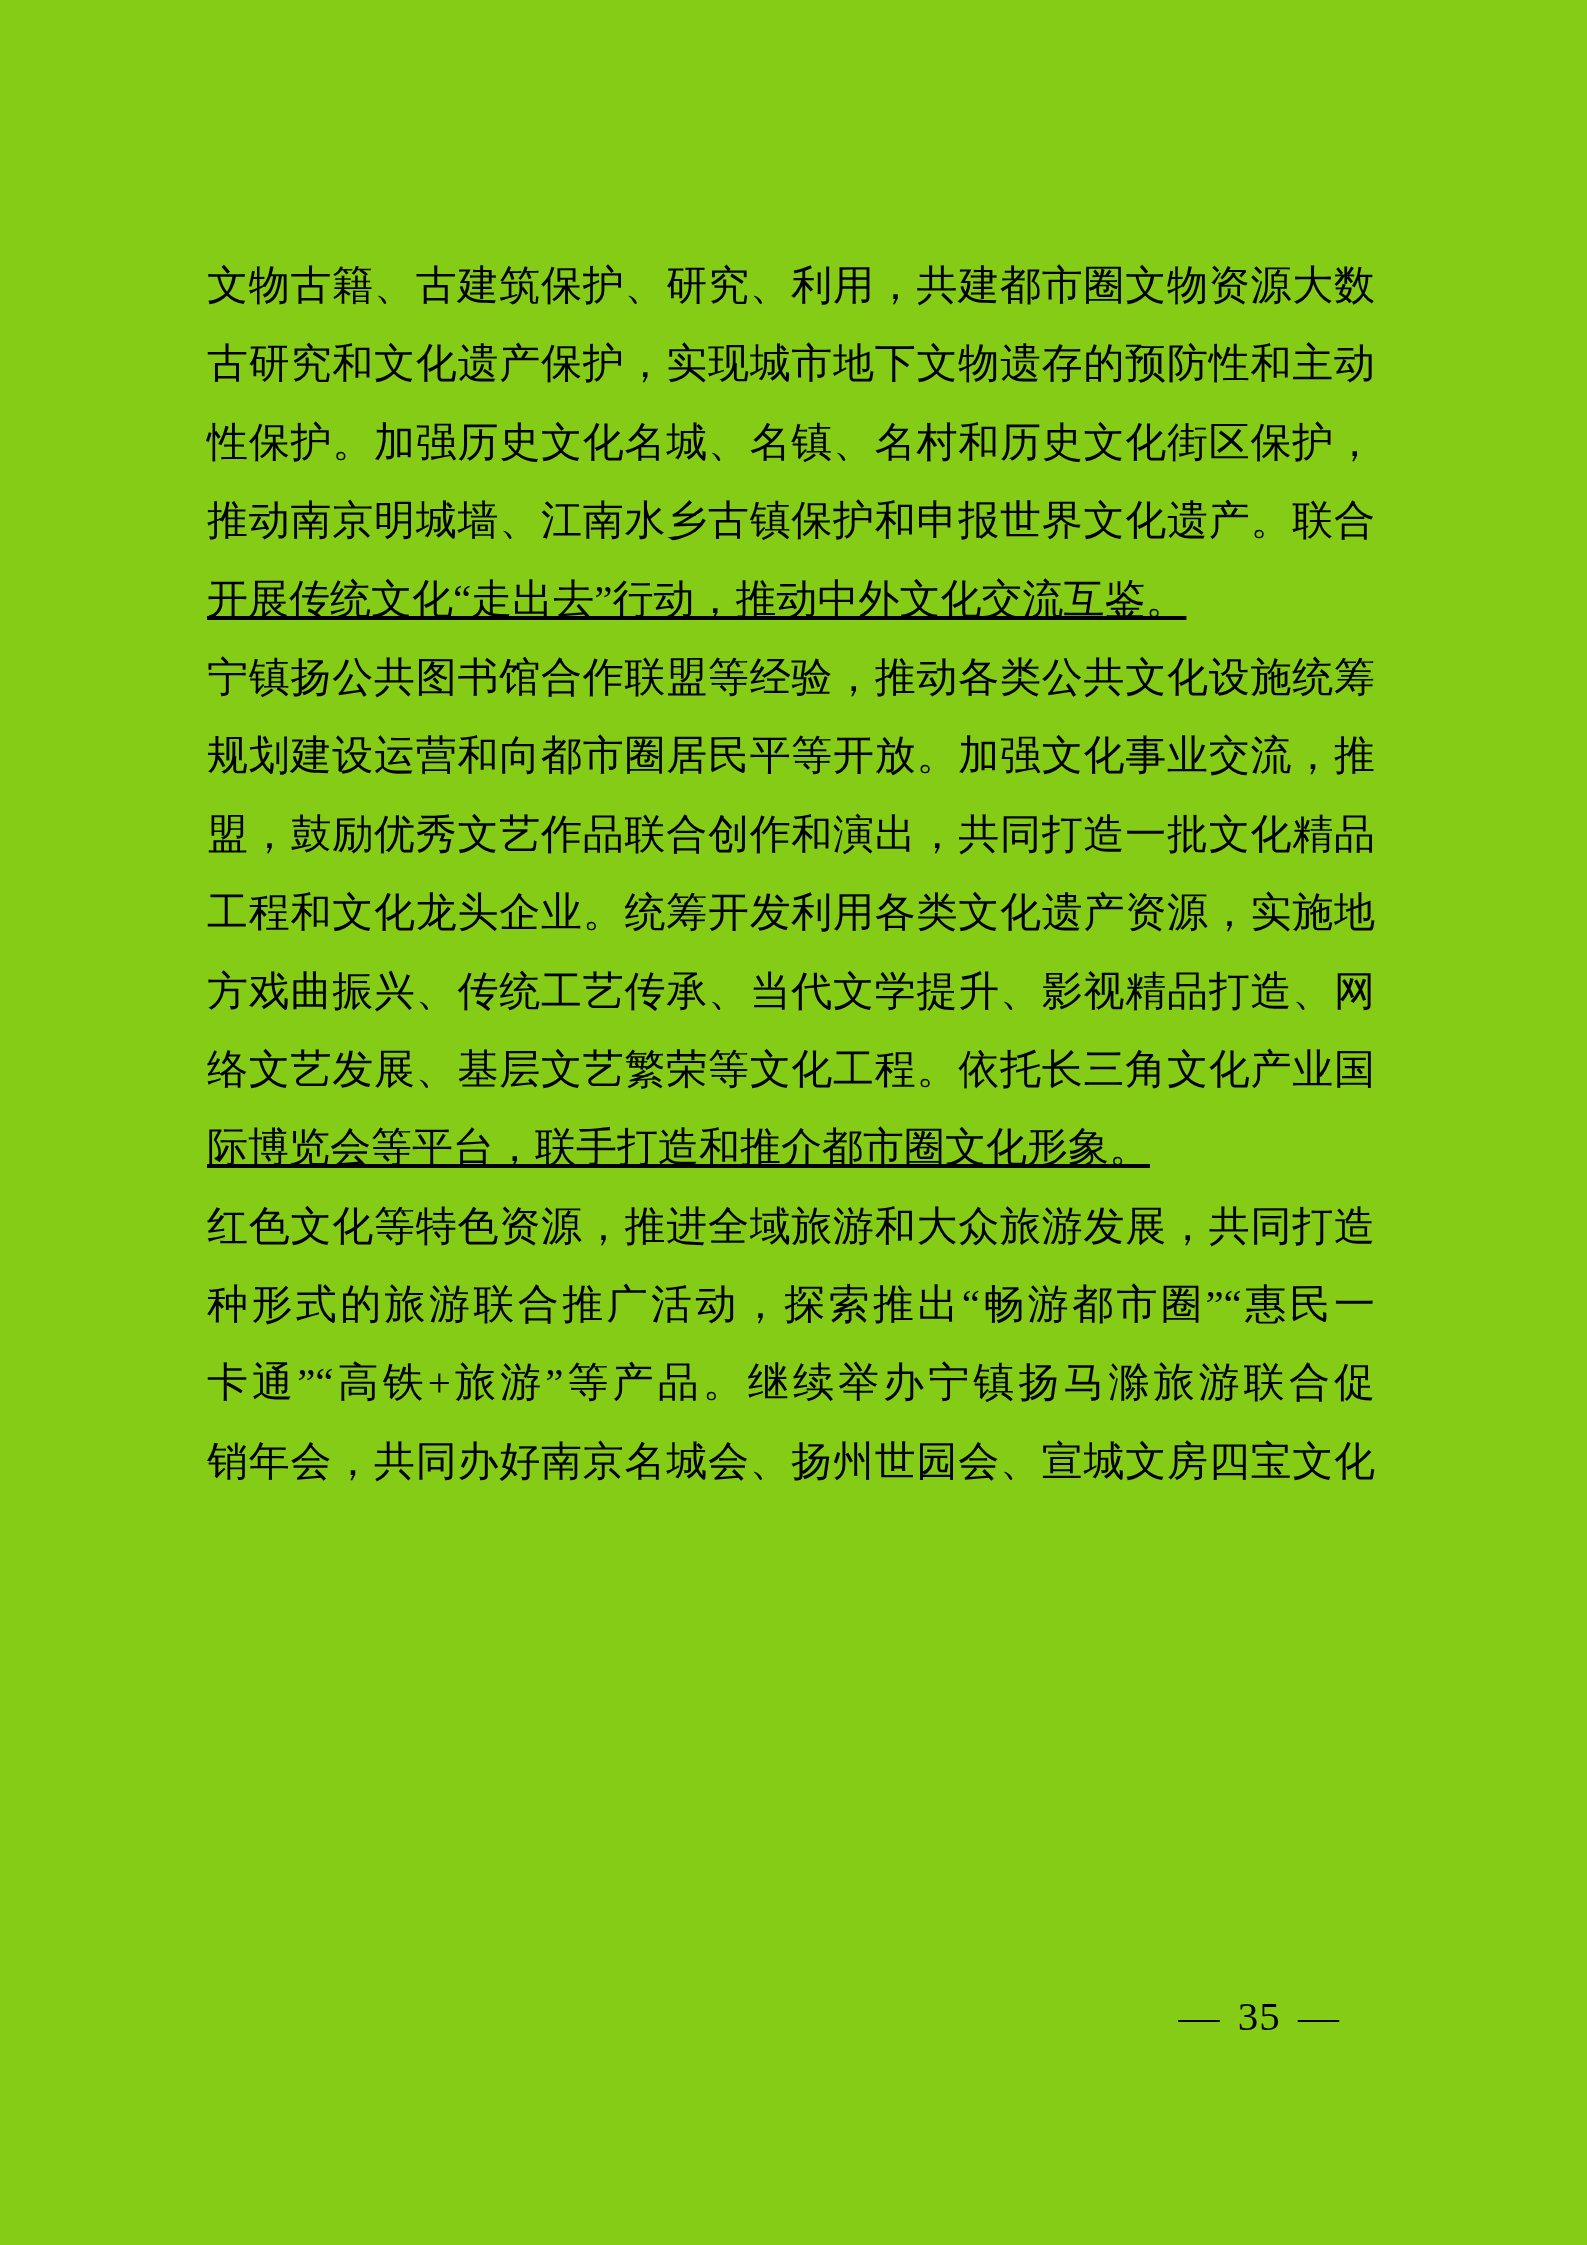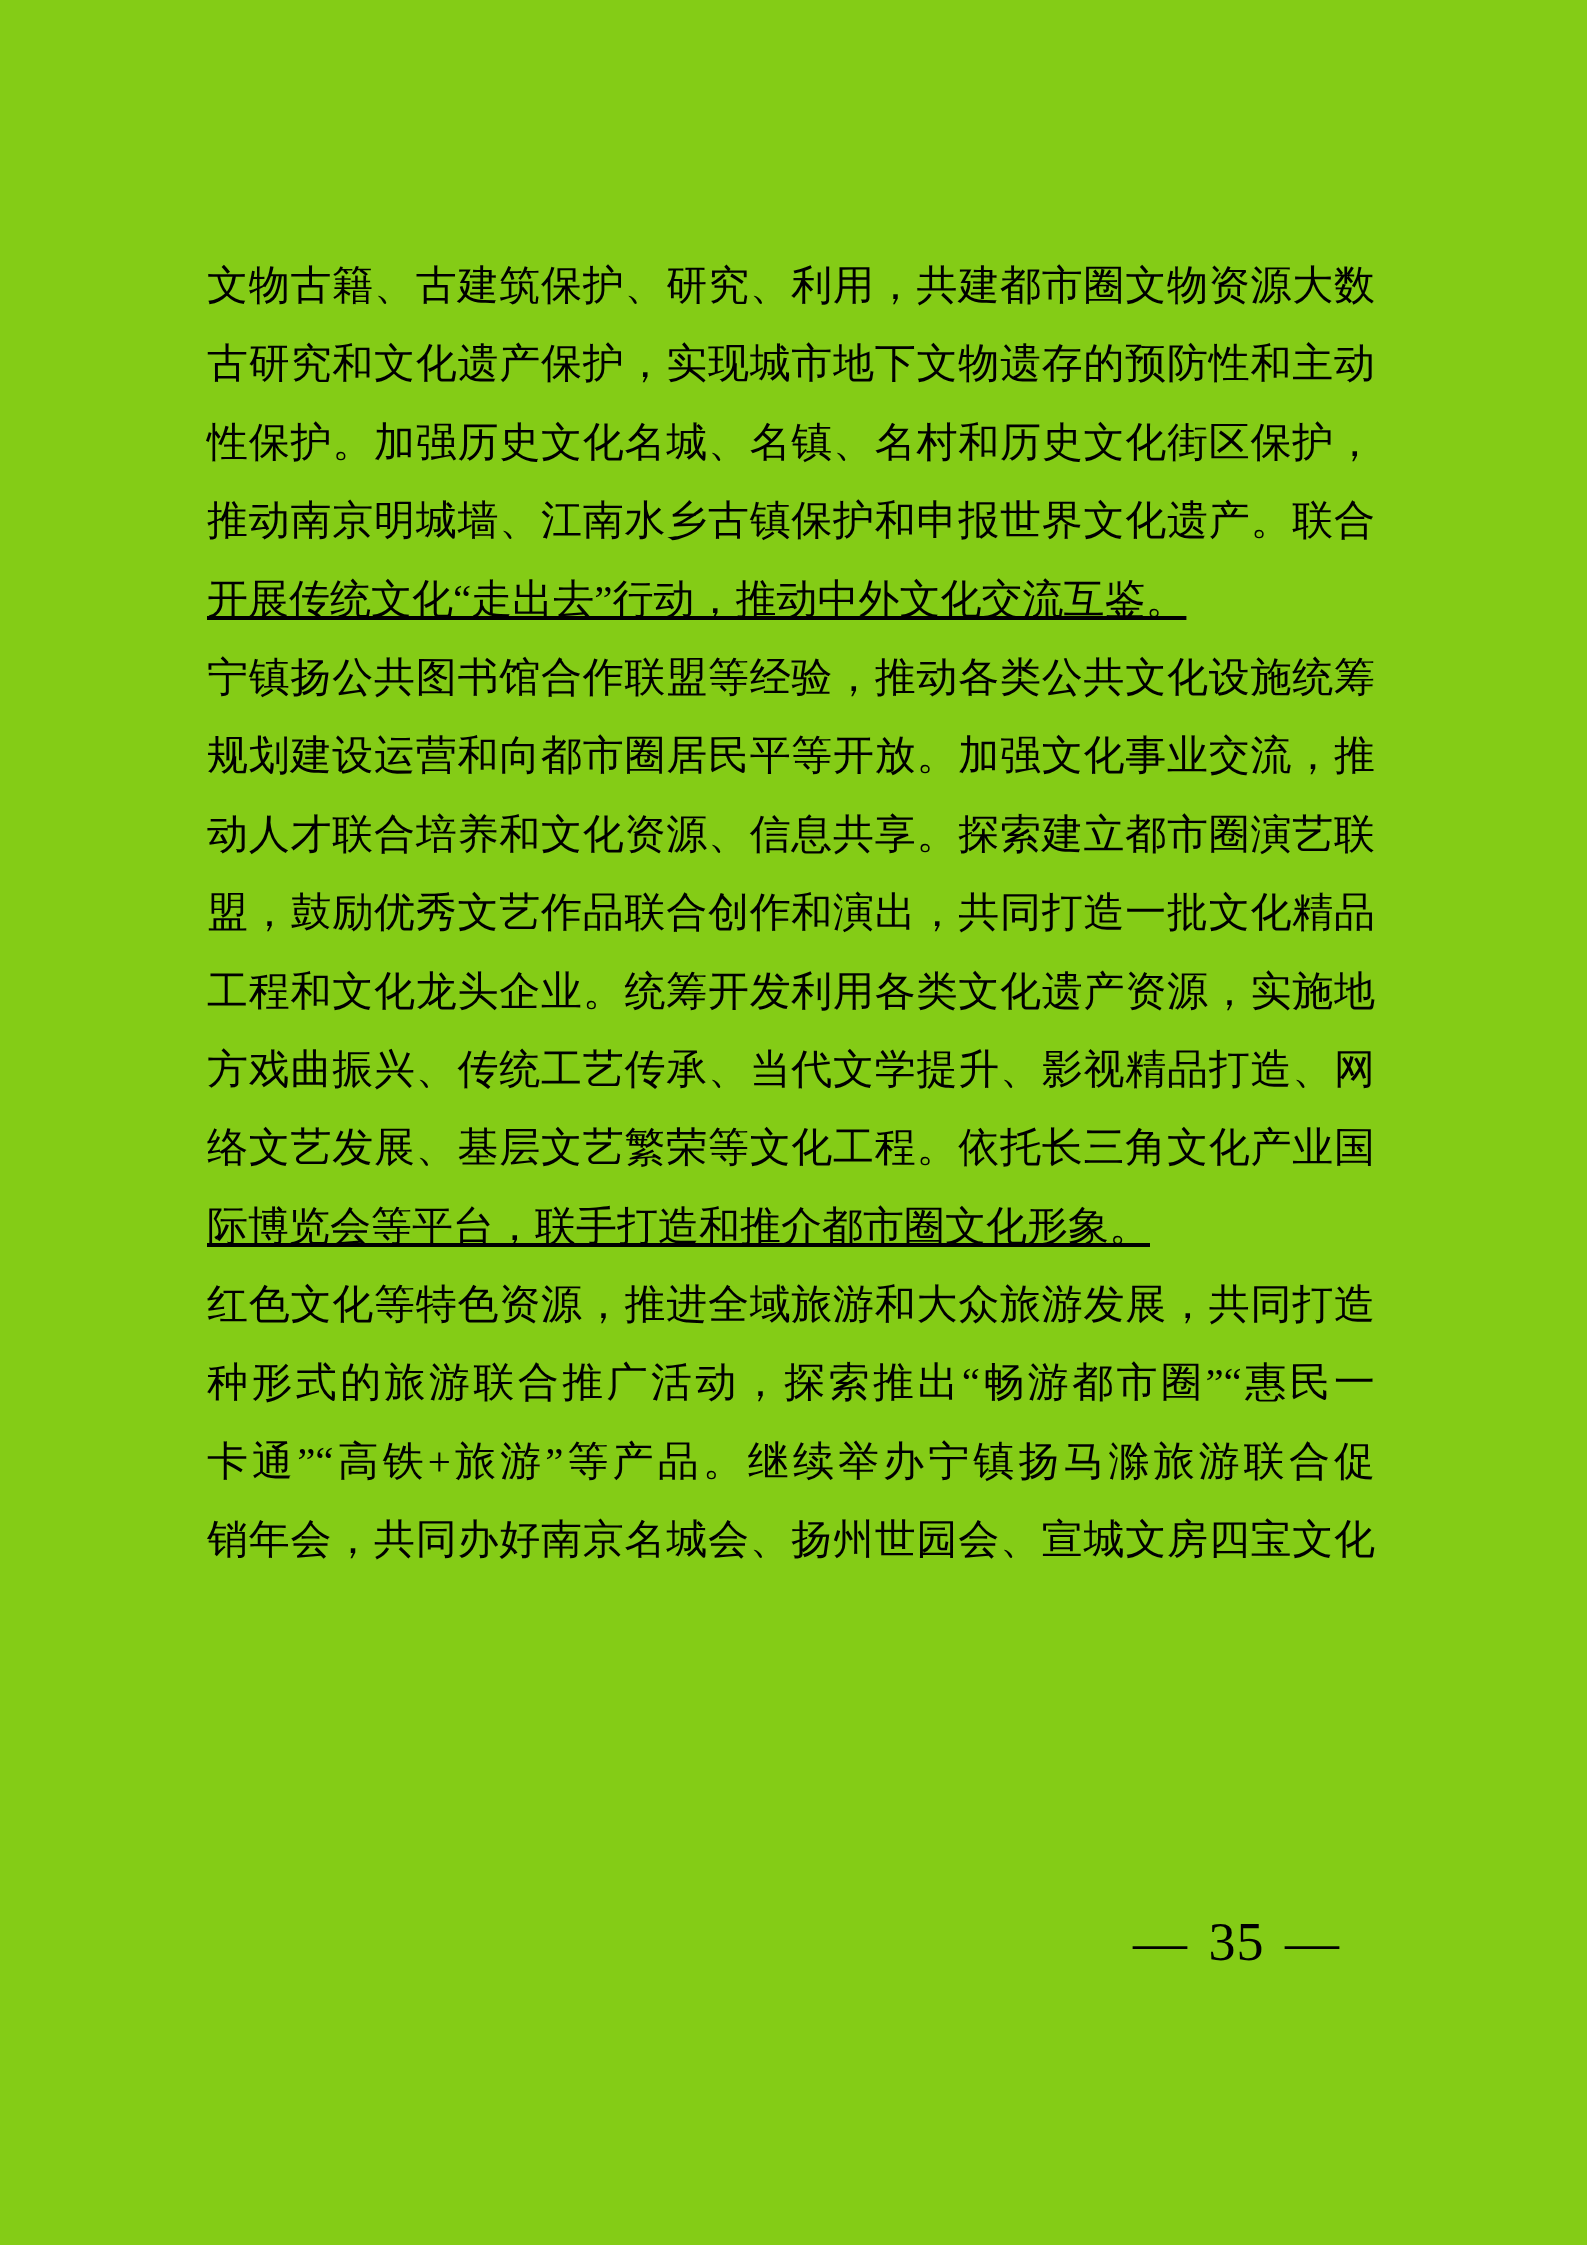--- a/index.html
+++ b/index.html
@@ -38,43 +38,42 @@
   .line.no-just {
     text-align: left;
     text-align-last: left;
     text-decoration: underline;
   }
   .line.indent {
     text-indent: 2em;
   }
   .page-number {
     position: absolute;
-    top: 1920px;
+    top: 1994px;
     right: 247px;
-    font-size: 54px;
+    font-size: 41px;
     line-height: 44px;
     letter-spacing: 1px;
     word-spacing: 6px;
     color: #000000;
     white-space: nowrap;
   }
 </style>
 </head>
 <body>
 
 <div class="page">
   <div class="body-text">
       <div class="line">文物古籍、古建筑保护、研究、利用，共建都市圈文物资源大数</div>
       <div class="line">古研究和文化遗产保护，实现城市地下文物遗存的预防性和主动</div>
       <div class="line">性保护。加强历史文化名城、名镇、名村和历史文化街区保护，</div>
       <div class="line">推动南京明城墙、江南水乡古镇保护和申报世界文化遗产。联合</div>
       <div class="line no-just">开展传统文化“走出去”行动，推动中外文化交流互鉴。</div>
       <div class="line">宁镇扬公共图书馆合作联盟等经验，推动各类公共文化设施统筹</div>
       <div class="line">规划建设运营和向都市圈居民平等开放。加强文化事业交流，推</div>
-      <div class="line">动人才联合培养和文化资源、信息共享。探索建立都市圈演艺联</div>
       <div class="line">盟，鼓励优秀文艺作品联合创作和演出，共同打造一批文化精品</div>
       <div class="line">工程和文化龙头企业。统筹开发利用各类文化遗产资源，实施地</div>
       <div class="line">方戏曲振兴、传统工艺传承、当代文学提升、影视精品打造、网</div>
       <div class="line">络文艺发展、基层文艺繁荣等文化工程。依托长三角文化产业国</div>
       <div class="line no-just">际博览会等平台，联手打造和推介都市圈文化形象。</div>
       <div class="line">红色文化等特色资源，推进全域旅游和大众旅游发展，共同打造</div>
       <div class="line">种形式的旅游联合推广活动，探索推出“畅游都市圈”“惠民一</div>
       <div class="line">卡通”“高铁+旅游”等产品。继续举办宁镇扬马滁旅游联合促</div>
       <div class="line">销年会，共同办好南京名城会、扬州世园会、宣城文房四宝文化</div>
     </div>

